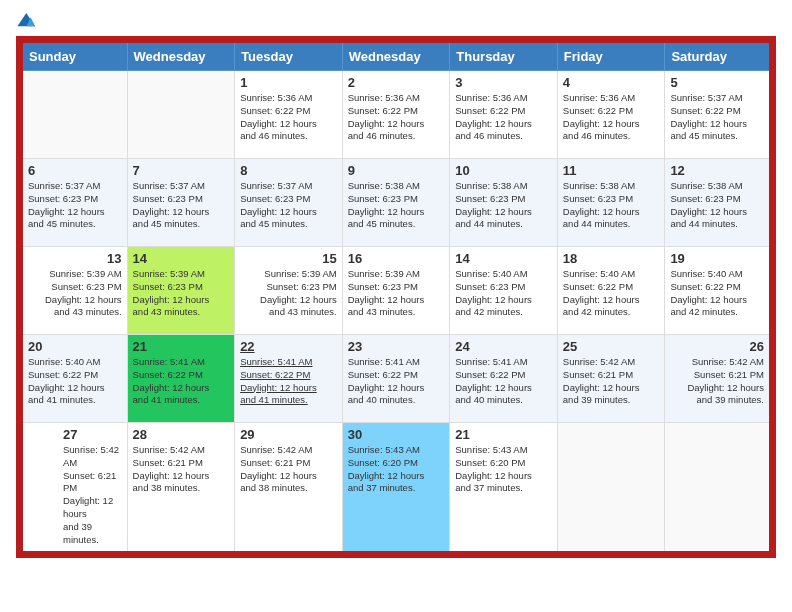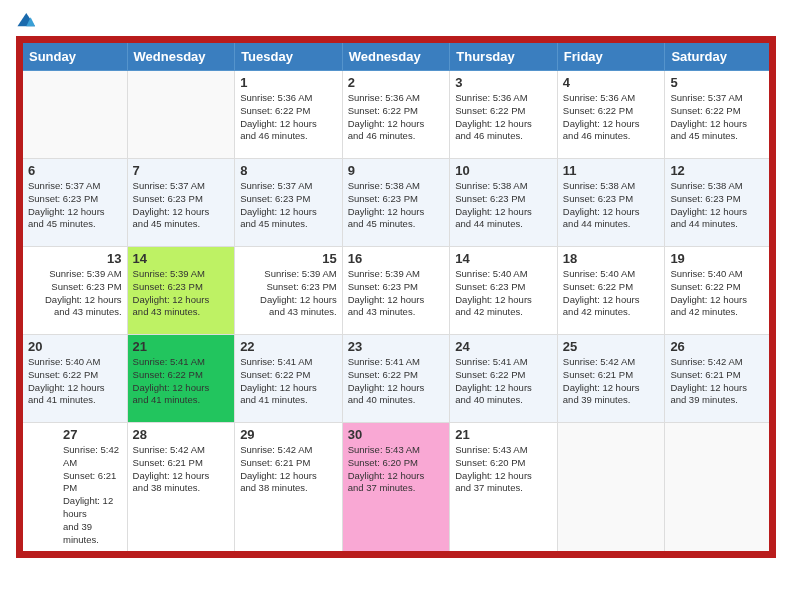--- a/index.html
+++ b/index.html
@@ -273,21 +273,21 @@
 Daylight: 12 hours
 and 41 minutes.</div>
         </td>
         <td style="background-color: #22c55e;">
           <span class="day-number">21</span>
           <div class="day-info" style="white-space: pre-line;">Sunrise: 5:41 AM
 Sunset: 6:22 PM
 Daylight: 12 hours
 and 41 minutes.</div>
         </td>
-        <td style="background-color: rgb(240, 245, 251);">
+        <td style="background-color: rgb(240, 245, 251); text-decoration: underline;">
           <span class="day-number">22</span>
           <div class="day-info" style="white-space: pre-line;">Sunrise: 5:41 AM
 Sunset: 6:22 PM
 Daylight: 12 hours
 and 41 minutes.</div>
         </td>
         <td style="background-color: rgb(240, 245, 251);">
           <span class="day-number">23</span>
           <div class="day-info" style="white-space: pre-line;">Sunrise: 5:41 AM
 Sunset: 6:22 PM
@@ -301,21 +301,21 @@
 Daylight: 12 hours
 and 40 minutes.</div>
         </td>
         <td style="background-color: rgb(240, 245, 251);">
           <span class="day-number">25</span>
           <div class="day-info" style="white-space: pre-line;">Sunrise: 5:42 AM
 Sunset: 6:21 PM
 Daylight: 12 hours
 and 39 minutes.</div>
         </td>
-        <td style="background-color: rgb(240, 245, 251);">
+        <td style="background-color: rgb(240, 245, 251); text-align: right;">
           <span class="day-number">26</span>
           <div class="day-info" style="white-space: pre-line;">Sunrise: 5:42 AM
 Sunset: 6:21 PM
 Daylight: 12 hours
 and 39 minutes.</div>
         </td>
       </tr>
       <tr>
         <td style="background-color: rgb(255, 255, 255); padding-left: 40px;">
           <span class="day-number">27</span>
@@ -331,21 +331,21 @@
 Daylight: 12 hours
 and 38 minutes.</div>
         </td>
         <td style="background-color: rgb(255, 255, 255); margin-top: 17px;">
           <span class="day-number">29</span>
           <div class="day-info" style="white-space: pre-line;">Sunrise: 5:42 AM
 Sunset: 6:21 PM
 Daylight: 12 hours
 and 38 minutes.</div>
         </td>
-        <td style="background-color: #f9a8d4;">
+        <td style="background-color: #7dd3fc;">
           <span class="day-number">30</span>
           <div class="day-info" style="white-space: pre-line;">Sunrise: 5:43 AM
 Sunset: 6:20 PM
 Daylight: 12 hours
 and 37 minutes.</div>
         </td>
         <td style="background-color: rgb(255, 255, 255);">
           <span class="day-number">21</span>
           <div class="day-info" style="white-space: pre-line;">Sunrise: 5:43 AM
 Sunset: 6:20 PM

